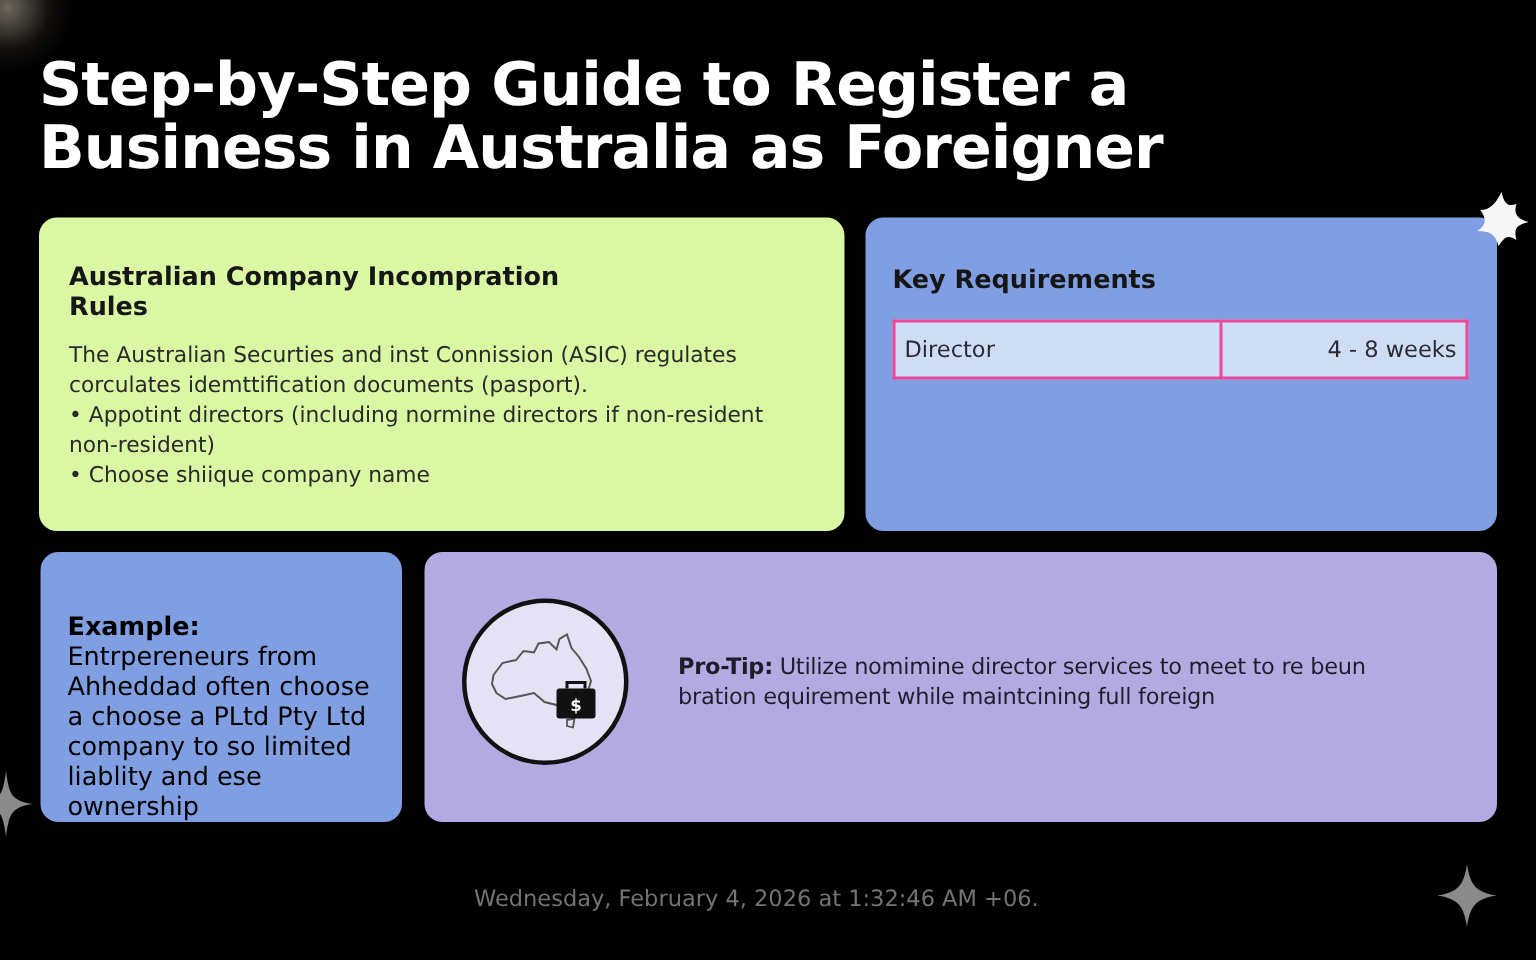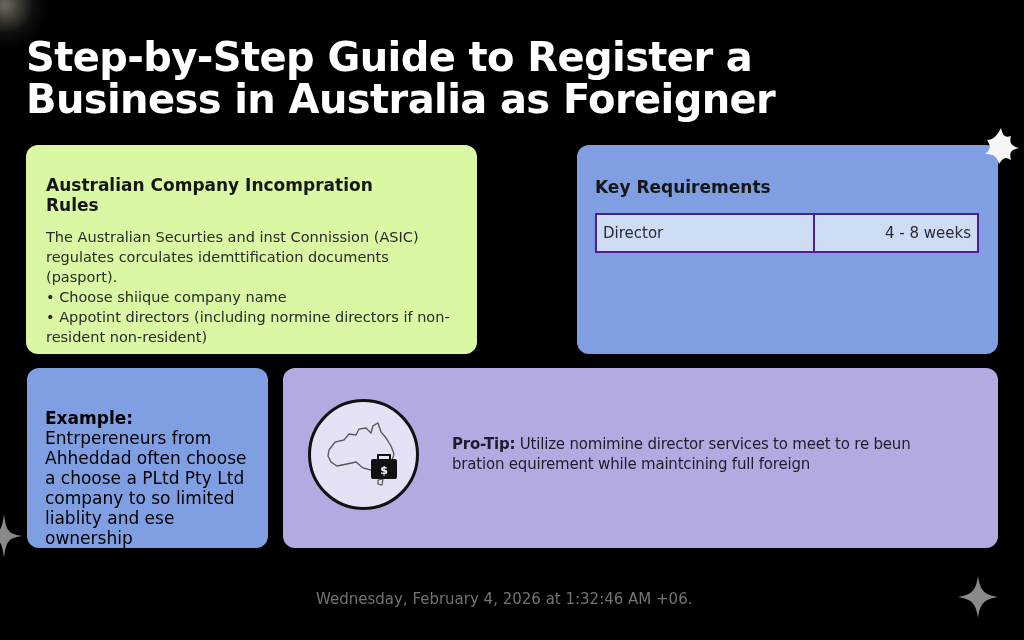--- a/index.html
+++ b/index.html
@@ -13,34 +13,34 @@
       position: absolute; left: -40px; top: -40px; width: 90px; height: 90px;
       border-radius: 50%;
       background: radial-gradient(circle, rgba(200,190,170,0.55) 0%, rgba(80,70,60,0.2) 45%, rgba(0,0,0,0) 70%);
     }
     .title {
       position: absolute; left: 26px; top: 36px; width: 820px;
       color: #fff; font-weight: bold; font-size: 40px; line-height: 42px;
       letter-spacing: -0.6px;
     }
     .card { position: absolute; border-radius: 12px; box-sizing: border-box; }
-    .card-rules { left: 26px; top: 145px; width: 451px; height: 209px; background: #daf7a3; padding: 30px 20px 0 20px; }
+    .card-rules { left: 26px; top: 145px; width: 537px; height: 209px; background: #daf7a3; padding: 30px 20px 0 20px; }
     .card-req { left: 577px; top: 145px; width: 421px; height: 209px; background: #7f9fe2; padding: 32px 18px 0 18px; }
     .card-example { left: 27px; top: 368px; width: 241px; height: 180px; background: #7f9fe2; padding: 40px 18px 0 18px; }
     .card-tip { left: 283px; top: 368px; width: 715px; height: 180px; background: #b4aae2; }
     .card-heading { font-weight: bold; font-size: 17px; line-height: 20px; color: #161616; margin: 0 0 12px 0; }
     .card-rules .card-heading { width: 380px; }
     .body-text { font-size: 14.5px; line-height: 20px; color: #2a2a2a; }
     .bullet-list { list-style: none; margin: 0; padding: 0; }
     .bullet-list li::before { content: "\2022  "; white-space: pre; }
     .req-table {
       margin-top: 16px; width: 384px; border-collapse: collapse;
       background: #cedcf4; font-size: 15px; color: #2a2a35;
     }
-    .req-table td { border: 2px solid #4c1d95; vertical-align: top; }
+    .req-table td { border: 2px solid #ec4899; vertical-align: top; }
     .req-table tr.row-director td { height: 36px; vertical-align: middle; padding: 0 6px; }
     .req-table tr.row-residency td { height: 72px; padding: 9px 6px; }
     .req-table td.col-value { text-align: right; width: 150px; }
     .residency-value { display: flex; gap: 6px; margin-left: 142px; }
     .example-text { font-size: 17px; line-height: 20px; color: #000000; }
     .example-text b { font-weight: bold; }
     .map-circle {
       position: absolute; left: 25px; top: 31px; width: 111px; height: 111px;
       border-radius: 50%; background: #e6e2f5; border: 3px solid #111; box-sizing: border-box;
     }
@@ -58,22 +58,22 @@
 <body>
 
 <div class="glow"></div>
 
 <h1 class="title" style="margin:0;">Step-by-Step Guide to Register a Business in Australia as Foreigner</h1>
 
 <section class="card card-rules">
   <h2 class="card-heading">Australian Company Incompration Rules</h2>
   <div class="body-text">The Australian Securties and inst Connission (ASIC) regulates corculates idemttification documents (pasport).</div>
   <ul class="bullet-list body-text">
+    <li>Appotint directors (including normine directors if non-resident non-resident)</li>
     <li>Choose shiique company name</li>
-    <li>Appotint directors (including normine directors if non-resident non-resident)</li>
   </ul>
 </section>
 
 <section class="card card-req">
   <h2 class="card-heading">Key Requirements</h2>
   <table class="req-table">
     <tbody>
         <tr class="row-director">
       <td>Director</td>
       <td class="col-value">4 - 8 weeks</td>

